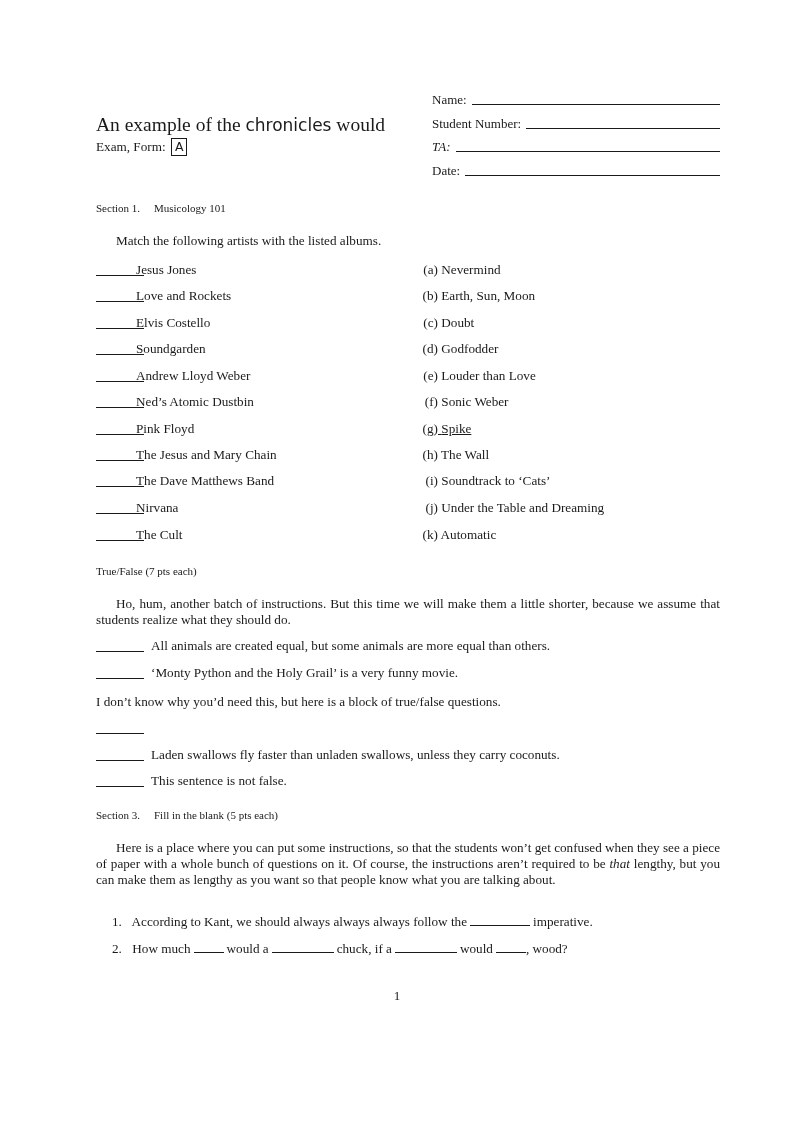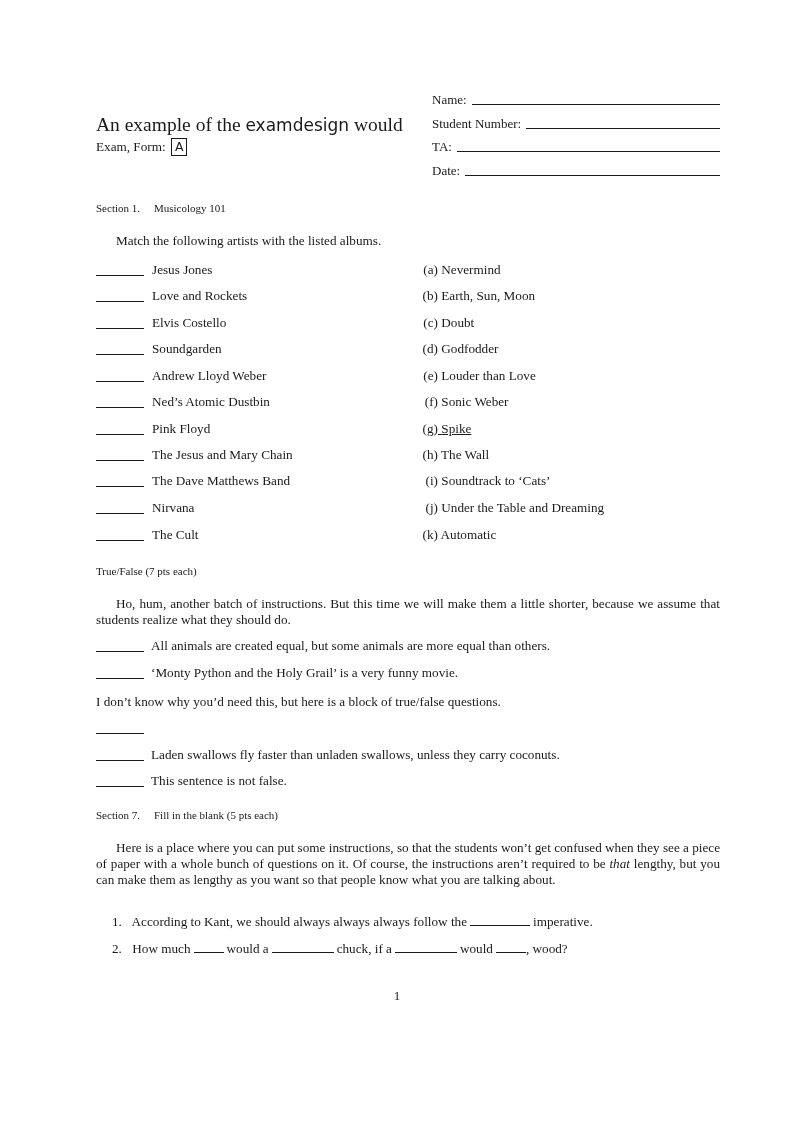--- a/index.html
+++ b/index.html
@@ -16,57 +16,57 @@
 
   .hfield { position: absolute; left: 432px; width: 288px; display: flex; align-items: flex-end; height: 16px; }
   .hfield .lbl { font-family: "Liberation Serif", serif; font-size: 13px; white-space: nowrap; padding-right: 5px; line-height: 16px; }
   .hfield .line { flex: 1; border-bottom: 1px solid #1a1a1a; height: 0; margin-bottom: 3px; }
 
   .sec-title { left: 96px; font-family: Liberation Serif, serif; font-size: 11px; line-height: 18px; white-space: nowrap; }
   .sec-title .num { margin-right: 14px; }
 
   .match-row { position: absolute; left: 96px; height: 16px; }
   .blank { position: absolute; left: 0; width: 48px; border-bottom: 1px solid #1a1a1a; top: 13px; height: 0; }
-  .artist { position: absolute; left: 56px; top: 0; }
+  .artist { position: absolute; left: 40px; top: 0; }
   .album { position: absolute; left: 414px; top: 0; white-space: nowrap; }
   .album .lab { display: inline-block; width: 24px; text-align: right; margin-right: 0px; }
 
   .tf-row { position: absolute; left: 96px; height: 16px; width: 630px; }
   .tf-row .blank { width: 48px; }
   .tf-row .txt { position: absolute; left: 55px; top: 0; }
 
   .para { position: absolute; left: 96px; width: 624px; font-family: "Liberation Serif", serif; font-size: 13.2px; line-height: 16px; text-align: justify; }
   .para .indent { display: inline-block; width: 20px; }
 
   .fib { position: absolute; left: 112px; white-space: nowrap; font-family: "Liberation Serif", serif; font-size: 13.2px; line-height: 16px; }
   .fib .n { display: inline-block; width: 17px; }
   .ublank { display: inline-block; border-bottom: 1px solid #1a1a1a; height: 10px; vertical-align: baseline; margin: 0 3px; }
 
   .pageno { left: 0; width: 794px; top: 988px; text-align: center; font-family: "Liberation Serif", serif; font-size: 13.2px; }
 </style>
 </head>
 <body>
 
 <div class="abs title">
-  <span>An example of the </span><span class="sf">examdesign</span><span> would</span>
+  <span>An example of the </span><span class="sf">chronicles</span><span> would</span>
 </div>
 <div class="abs formline">
   <span>Exam, Form:</span>
   <span class="formbox">A</span>
 </div>
 
 <div class="hfield" style="top:92px;">
   <span class="lbl">Name:</span>
   <span class="line"></span>
 </div>
 <div class="hfield" style="top:116px;">
   <span class="lbl">Student Number:</span>
   <span class="line"></span>
 </div>
-<div class="hfield" style="top:139px;">
+<div class="hfield" style="top:139px;font-style:italic;">
   <span class="lbl">TA:</span>
   <span class="line"></span>
 </div>
 <div class="hfield" style="top:163px;">
   <span class="lbl">Date:</span>
   <span class="line"></span>
 </div>
 
 <div class="abs sec-title" style="top:199px;">
   <span class="num">Section 1.</span><span>Musicology 101</span>
@@ -151,21 +151,21 @@
 <div class="tf-row t13" style="top:747px;">
   <span class="blank"></span>
   <span class="txt">Laden swallows fly faster than unladen swallows, unless they carry coconuts.</span>
 </div>
 <div class="tf-row t13" style="top:773px;">
   <span class="blank"></span>
   <span class="txt">This sentence is not false.</span>
 </div>
 
 <div class="abs sec-title" style="top:806px;">
-  <span class="num">Section 7.</span><span>Fill in the blank (5 pts each)</span>
+  <span class="num">Section 3.</span><span>Fill in the blank (5 pts each)</span>
 </div>
 <div class="para" style="top:840px;"><span class="indent"></span><span>Here is a place where you can put some instructions, so that the students won’t get confused when they see a piece of paper with a whole bunch of questions on it. Of course, the instructions aren’t required to be </span><em>that</em><span> lengthy, but you can make them as lengthy as you want so that people know what you are talking about.</span></div>
 
 <div class="fib" style="top:914px;">
   <span class="n">1.</span>
   <span>According to Kant, we should always always always follow the</span><span class="ublank" style="width:60px;"></span><span>imperative.</span>
 </div>
 <div class="fib" style="top:941px;">
   <span class="n">2.</span>
   <span>How much</span><span class="ublank" style="width:30px;"></span><span>would a</span><span class="ublank" style="width:62px;"></span><span>chuck, if a</span><span class="ublank" style="width:62px;"></span><span>would</span><span class="ublank" style="width:30px; margin-right:0;"></span><span>, wood?</span>

